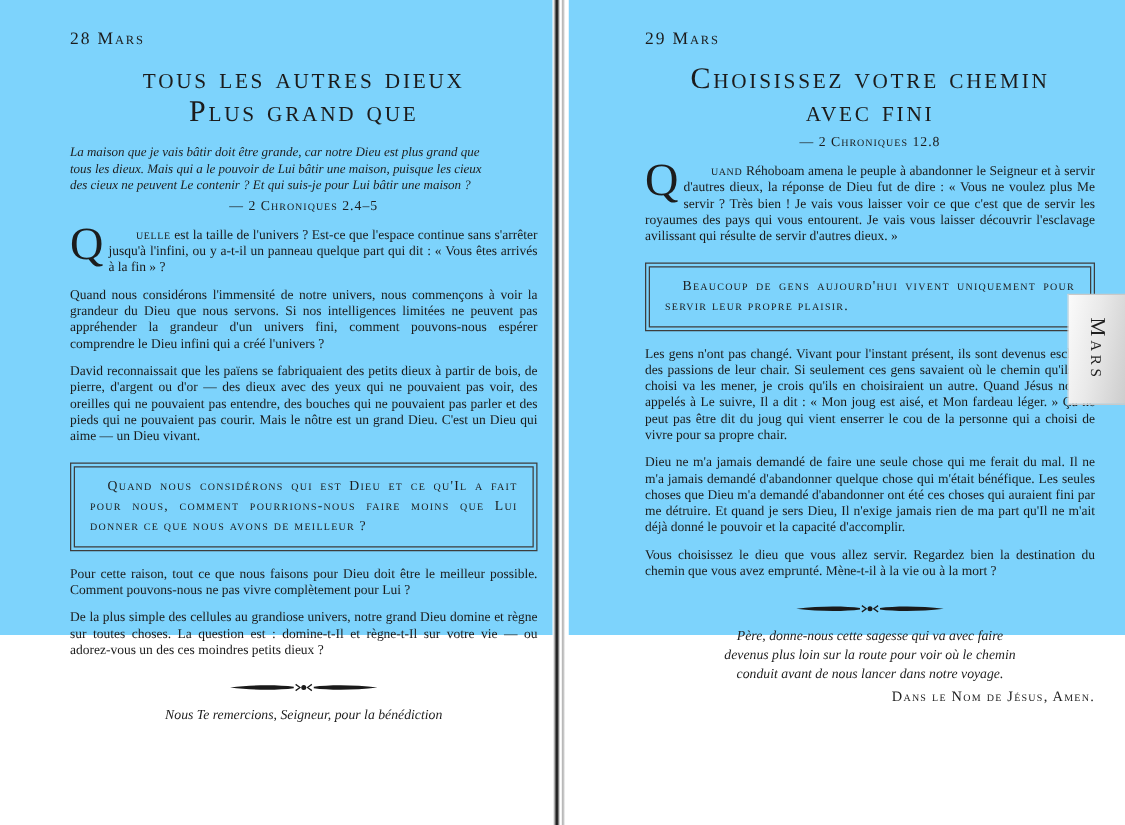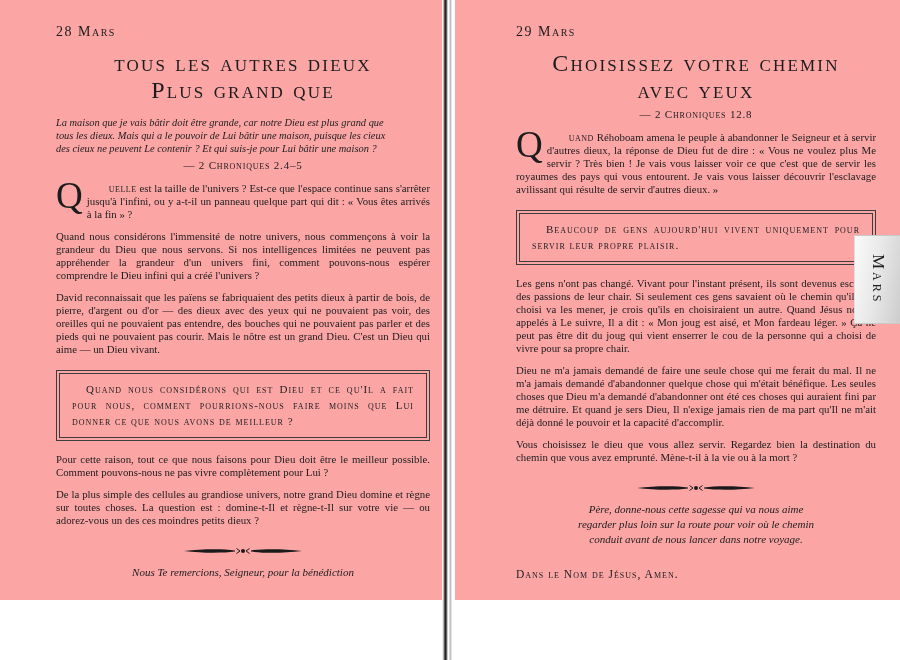--- a/index.html
+++ b/index.html
@@ -1,20 +1,20 @@
 <!DOCTYPE html>
 <html><head>
 <meta charset="utf-8">
 <style>
   html, body { margin:0; padding:0; background:#ffffff; }
   body {
     width:900px; height:660px; overflow:hidden; position:relative;
     font-family:"Liberation Serif","DejaVu Serif",serif; color:#1c1c1c;
   }
-  .spread { position:relative; width:900px; height:600px; background:#fca5a5; }
+  .spread { position:relative; width:900px; height:508px; background:#7dd3fc; }
 
   .page { position:absolute; top:0; height:660px; box-sizing:border-box; overflow:hidden; }
   .page-left  { left:0;   width:446px; padding:24px 16px 0 56px; }
   .page-right { left:454px; width:446px; padding:24px 24px 0 62px; }
 
   .date { font-variant:small-caps; font-size:14px; letter-spacing:1.5px; }
 
   .title {
     margin:10px 0 0; text-align:center; font-weight:400;
     font-variant:small-caps; font-size:24px; letter-spacing:2.2px; line-height:27px;
@@ -37,21 +37,21 @@
     border:1px solid #3d3d3d; padding:7px 12px 8px;
     font-variant:small-caps; font-size:11px; letter-spacing:1px;
     line-height:16px; text-align:justify; text-indent:14px;
   }
 
   .divider { margin:16px auto 0; width:120px; height:12px; text-align:center; }
 
   .prayer { margin-top:10px; text-align:center; font-style:italic; font-size:11px; line-height:15px; }
   .pline { display:block; white-space:nowrap; }
 
-  .closing { margin-top:21px; text-align:left; font-variant:small-caps; font-size:11.5px; letter-spacing:1px; }
+  .closing { margin-top:5px; text-align:right; font-variant:small-caps; font-size:11.5px; letter-spacing:1px; }
 
   .spine {
     position:absolute; left:442px; top:0; width:13px; height:660px;
     background:linear-gradient(to right,
       #ffffff 0px, #e3e3e3 1px, #8a8a8a 2px, #1f1f1f 3px, #2b2b2b 4px,
       #8f8f8f 5px, #ffffff 6px, #ffffff 7px, #b9b9b9 8px, #c9c9c9 9px,
       #ffffff 10px, #ffffff 13px);
   }
 
   .tab {
@@ -108,21 +108,21 @@
 
     <div class="prayer">
       <span class="pline">Nous Te remercions, Seigneur, pour la bénédiction</span>
     </div>
   </section>
 
   <section class="page page-right">
     <div class="date">29 Mars</div>
     <h1 class="title">
       <span class="tline">Choisissez votre chemin</span>
-      <span class="tline">avec yeux</span>
+      <span class="tline">avec fini</span>
     </h1>
     <div class="reference">— 2 Chroniques 12.8</div>
 
     <p class="body first">
       <span class="dropcap">Q</span><span class="lead-sc">uand</span><span> Réhoboam amena le peuple à abandonner le Seigneur et à servir d'autres dieux, la réponse de Dieu fut de dire&nbsp;: «&nbsp;Vous ne voulez plus Me servir&nbsp;? Très bien&nbsp;! Je vais vous laisser voir ce que c'est que de servir les royaumes des pays qui vous entourent. Je vais vous laisser découvrir l'esclavage avilissant qui résulte de servir d'autres dieux.&nbsp;»</span>
     </p>
 
     <div class="callout">
       <div class="callout-inner">Beaucoup de gens aujourd'hui vivent uniquement pour servir leur propre plaisir.</div>
     </div>
@@ -135,22 +135,22 @@
       <svg width="120" height="12" viewBox="0 0 120 12" aria-hidden="true">
         <path d="M1 6 C20 3.6 40 3.8 52 5.4 L52 6.6 C40 8.2 20 8.4 1 6 Z" fill="#1a1a1a"></path>
         <path d="M119 6 C100 3.6 80 3.8 68 5.4 L68 6.6 C80 8.2 100 8.4 119 6 Z" fill="#1a1a1a"></path>
         <circle cx="60" cy="6" r="2" fill="#1a1a1a"></circle>
         <path d="M53.5 3.5 L57 6 L53.5 8.5" fill="none" stroke="#1a1a1a" stroke-width="1"></path>
         <path d="M66.5 3.5 L63 6 L66.5 8.5" fill="none" stroke="#1a1a1a" stroke-width="1"></path>
       </svg>
     </div>
 
     <div class="prayer">
-      <span class="pline">Père, donne-nous cette sagesse qui va nous aime</span>
-      <span class="pline">regarder plus loin sur la route pour voir où le chemin</span>
+      <span class="pline">Père, donne-nous cette sagesse qui va avec faire</span>
+      <span class="pline">devenus plus loin sur la route pour voir où le chemin</span>
       <span class="pline">conduit avant de nous lancer dans notre voyage.</span>
     </div>
     <div class="closing">Dans le Nom de Jésus, Amen.</div>
   </section>
 
   <div class="spine"></div>
 
   <div class="tab">
     <span class="tab-label">Mars</span>
   </div>

